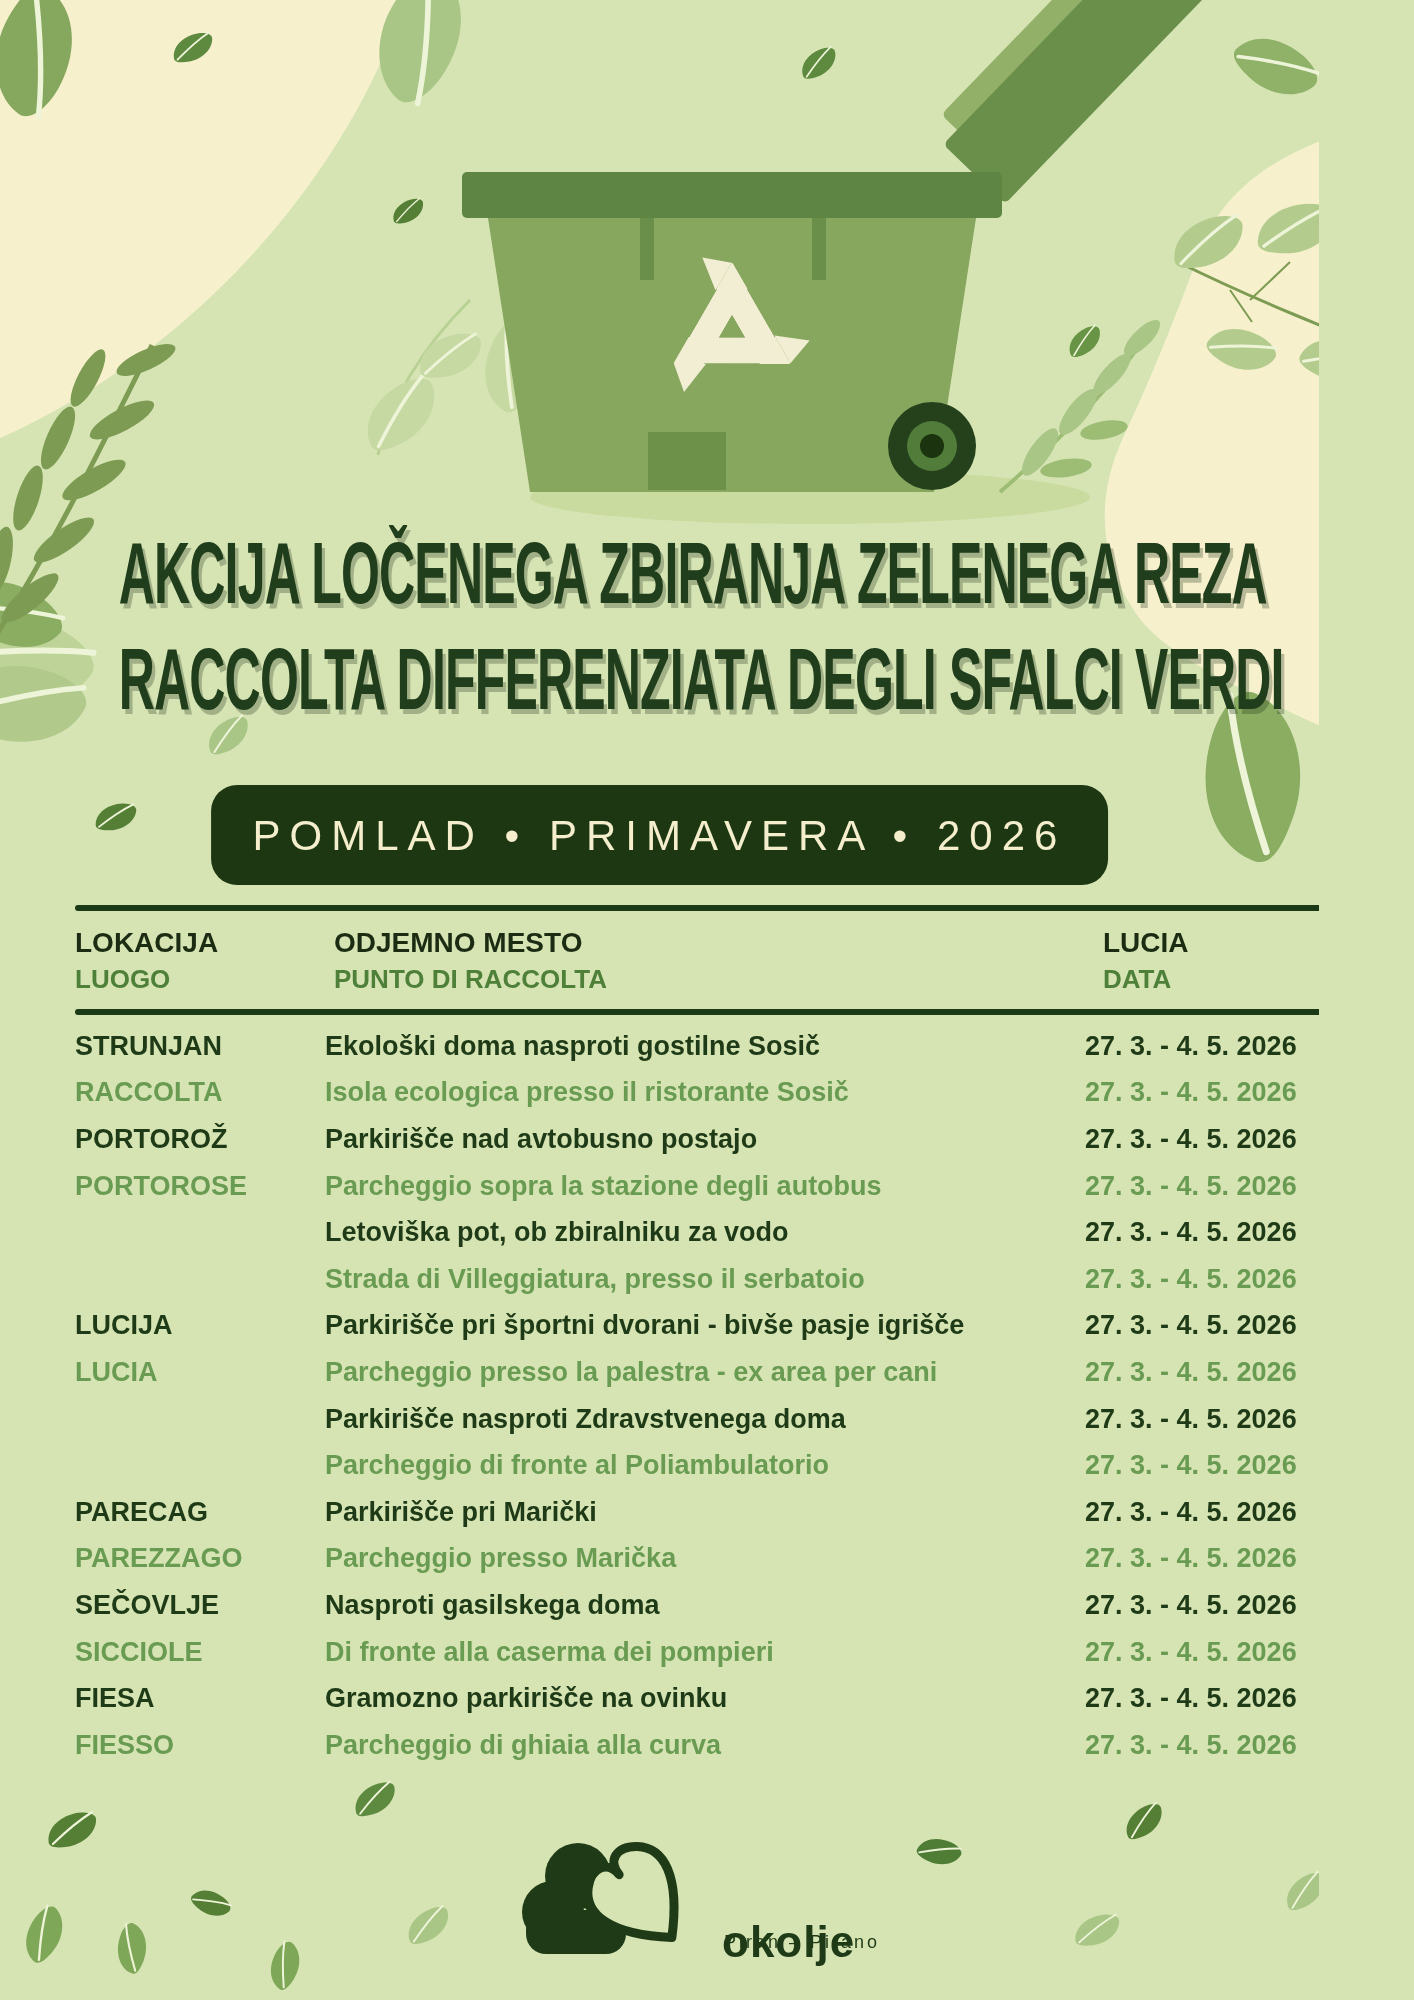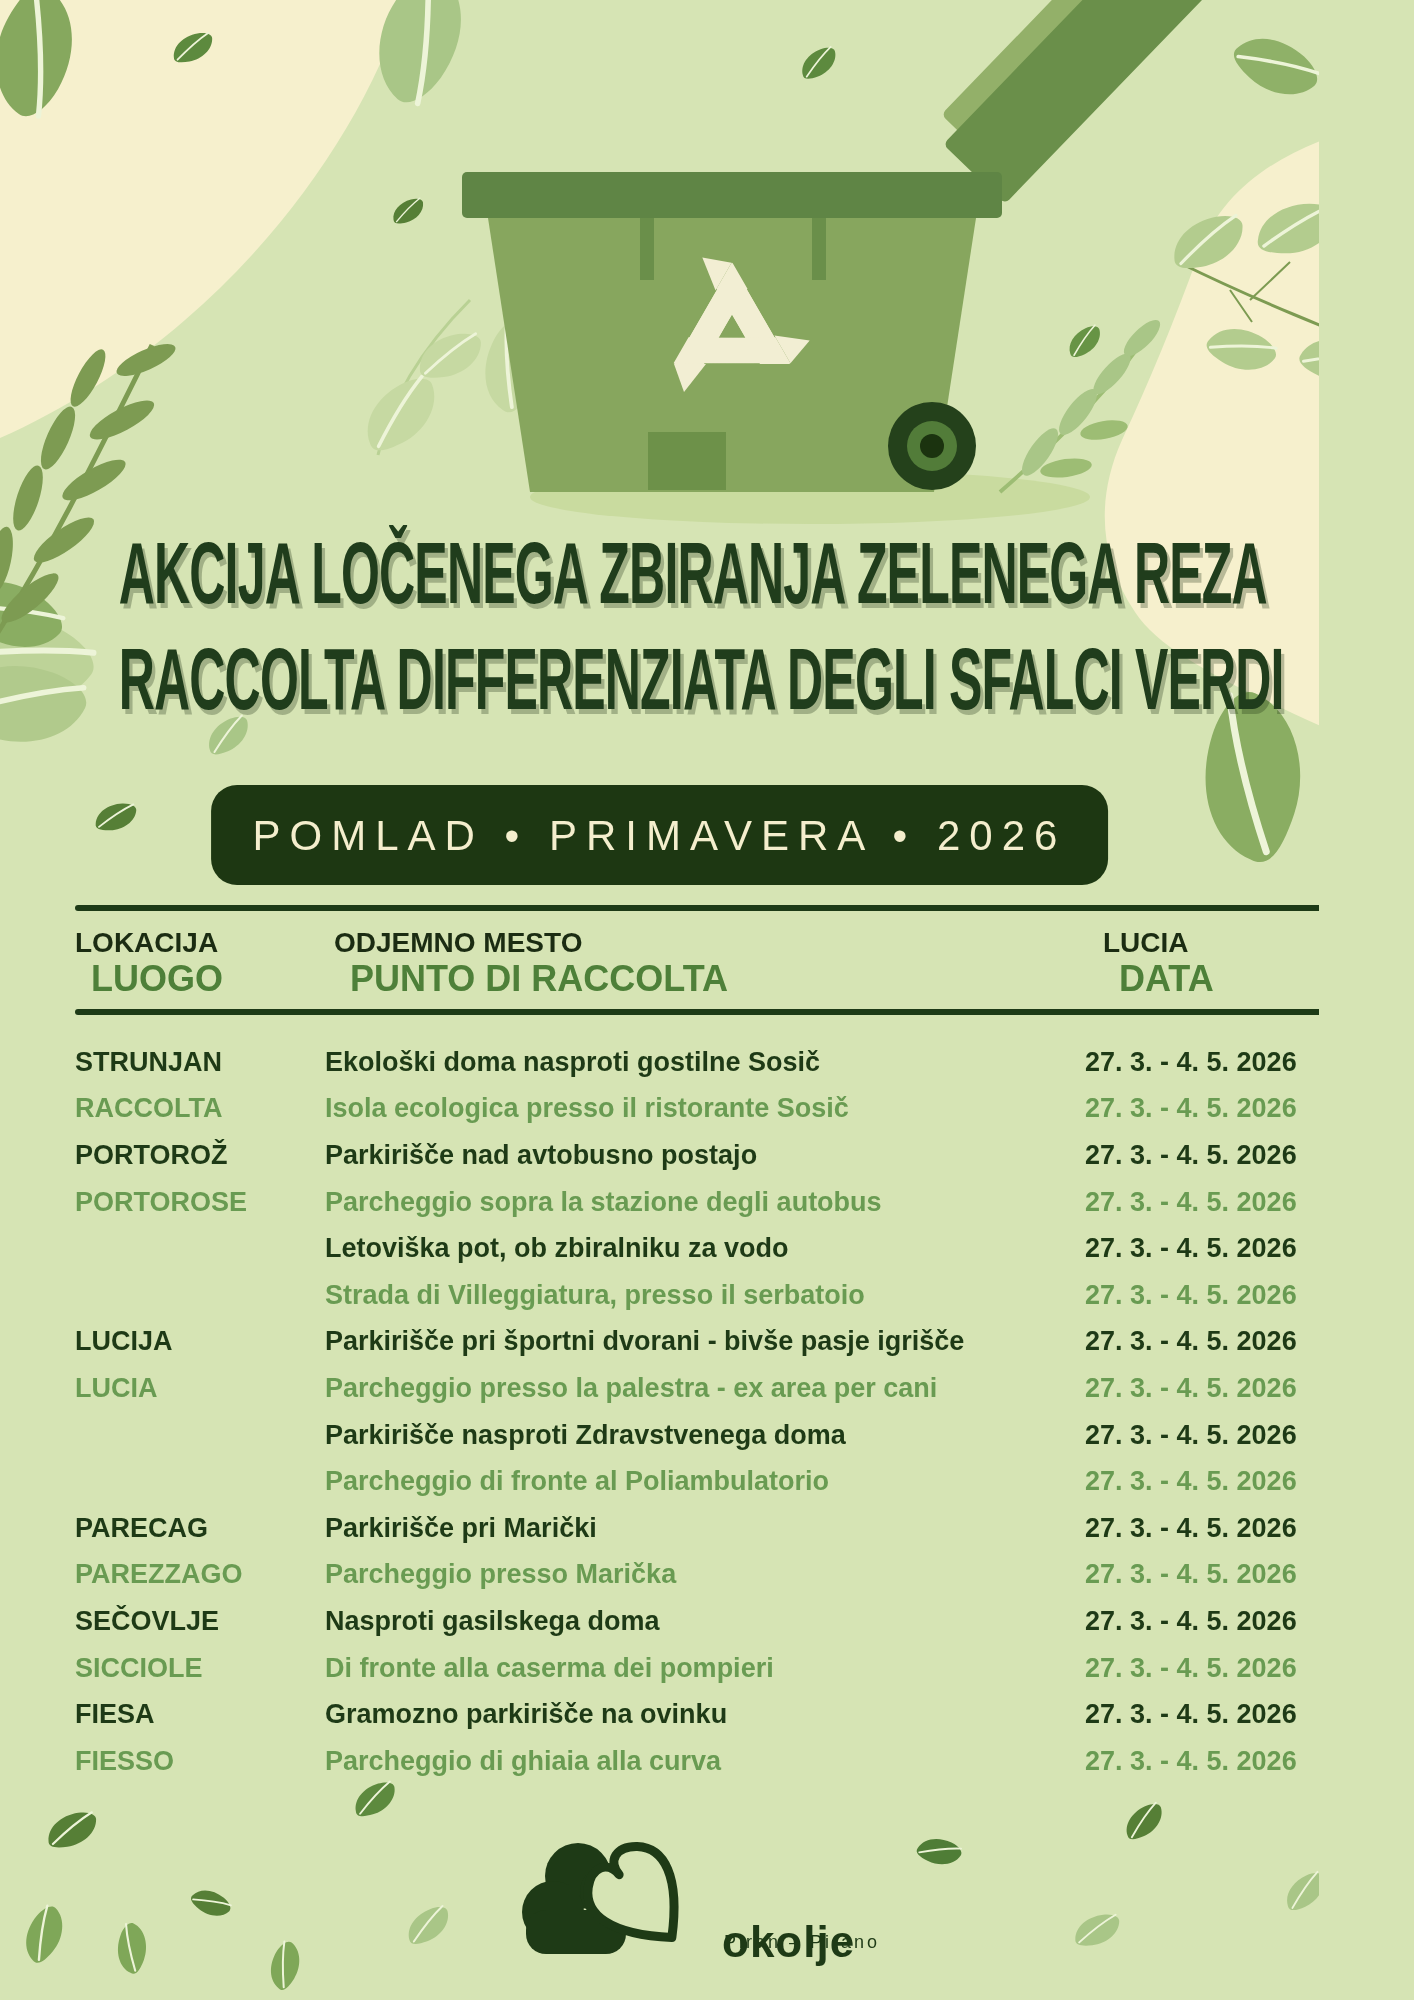--- a/index.html
+++ b/index.html
@@ -25,22 +25,22 @@
     padding:0 42px; border-radius:26px; font-size:42px; letter-spacing:9px;
     white-space:nowrap;
     margin-top:22px;
   }
 
   
   .table { position:absolute; left:75px; top:905px; width:1265px; }
   .rule { height:6px; background:#1d3a16; border-radius:3px; }
   .thead { display:grid; grid-template-columns:250px 760px 255px; padding:14px 0 12px;gap:9px; }
   .h-sl { font-size:28px; font-weight:bold; color:#1b2c12; line-height:36px; }
-  .h-it { font-size:36px; font-weight:bold; color:#4e8039; line-height:36px;margin-left:16px; }
-  .tbody { margin-top:24px; }
+  .h-it { font-size:26px; font-weight:bold; color:#4e8039; line-height:36px; }
+  .tbody { margin-top:8px; }
   .trow {
     display:grid; grid-template-columns:250px 760px 255px; height:46.6px;
     align-items:center; font-weight:bold; font-size:27px; white-space:nowrap;
   }
   .trow.sl { color:#1e3a16; }
   .trow.it { color:#699b52; }
 
   
   .logo-icon { position:absolute; left:520px; top:1826px; }
   .logo-name {

